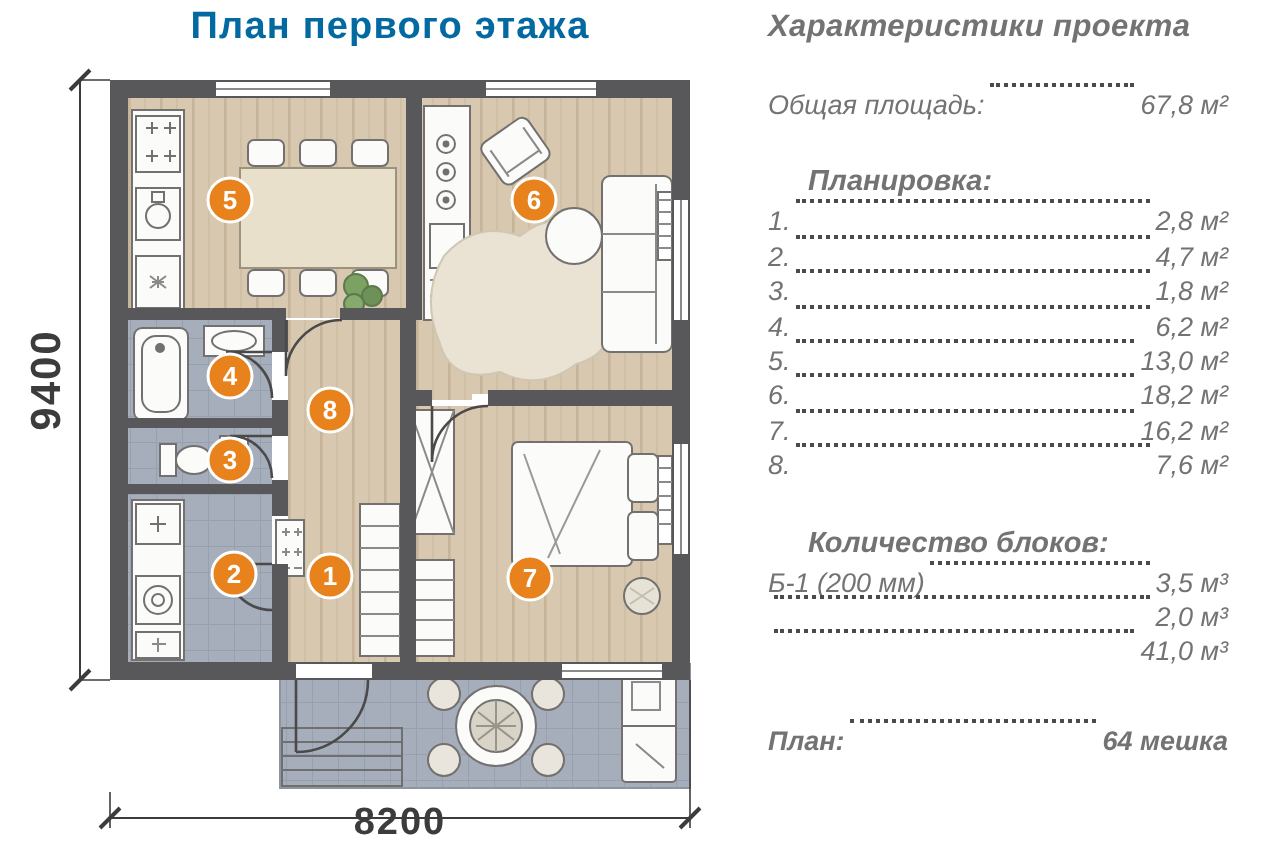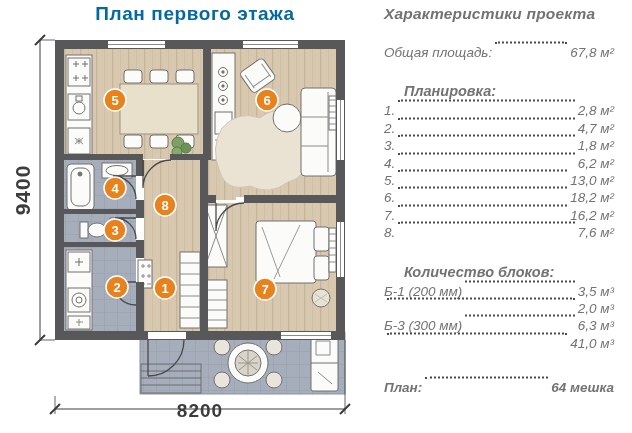--- a/index.html
+++ b/index.html
@@ -313,25 +313,20 @@
     <div class="row">
       <span>Б-1 (200 мм)</span>
       <span class="leader"></span>
       <span class="val">3,5 м³</span>
     </div>
     <div class="row">
       <span class="leader"></span>
       <span class="val">2,0 м³</span>
     </div>
     <div class="row">
-      <span>Б-3 (300 мм)</span>
-      <span class="leader"></span>
-      <span class="val">6,3 м³</span>
-    </div>
-    <div class="row">
       <span class="leader"></span>
       <span class="val">41,0 м³</span>
     </div>
 
 
     <div class="row bold glue-row">
       <span>План:</span>
       <span class="leader"></span>
       <span class="val">64 мешка</span>
     </div>

